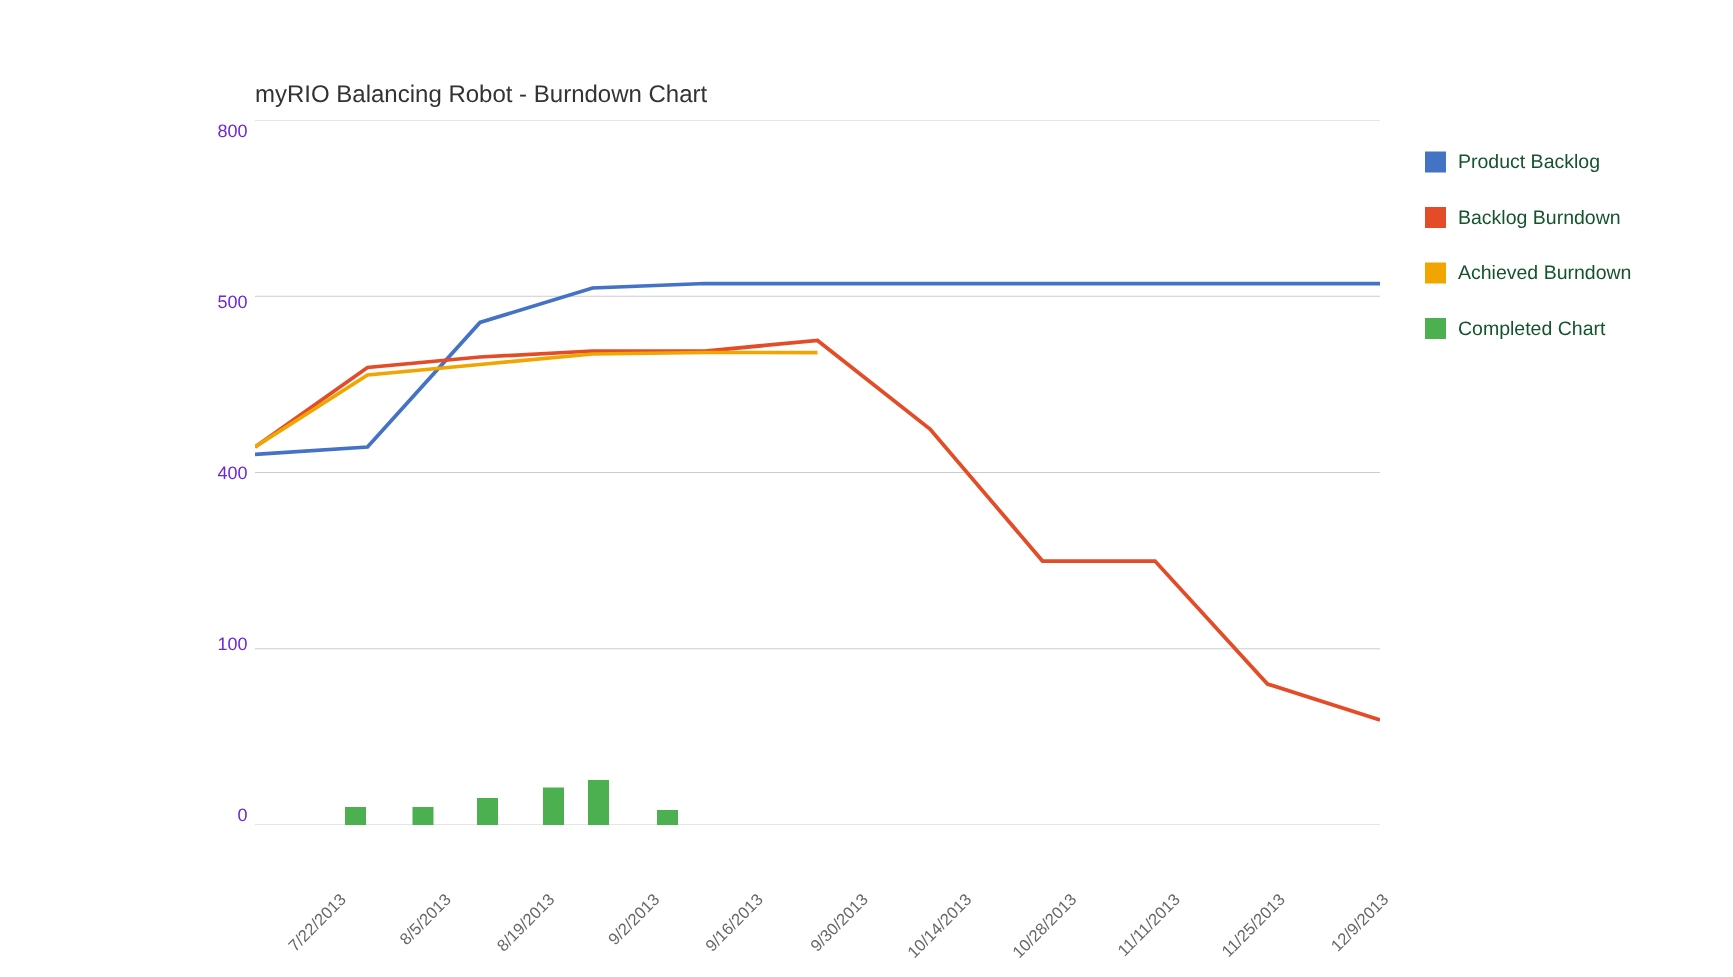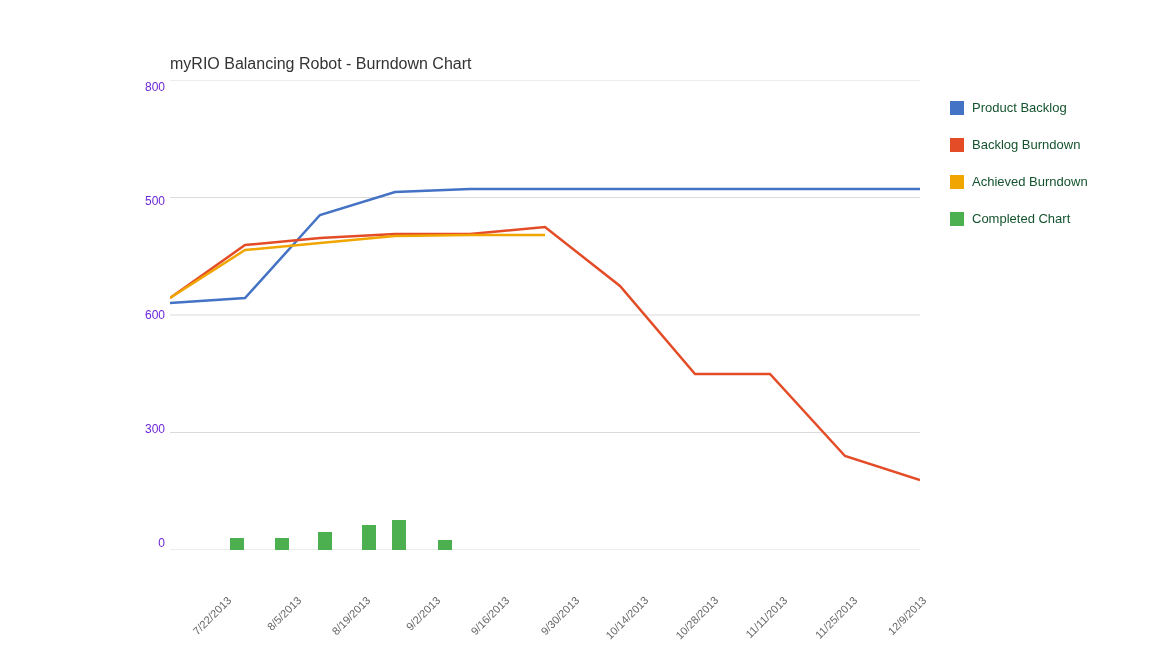--- a/index.html
+++ b/index.html
@@ -79,22 +79,22 @@
 </head>
 <body>
 
 <div class="chart-container">
 
   <div class="chart-title">myRIO Balancing Robot - Burndown Chart</div>
 
   <div class="y-axis-labels">
     <span class="y-label">800</span>
     <span class="y-label">500</span>
-    <span class="y-label">600</span>
-    <span class="y-label">300</span>
+    <span class="y-label">400</span>
+    <span class="y-label">100</span>
     <span class="y-label">0</span>
   </div>
 
   <svg class="chart-area" viewBox="0 0 750 470" preserveAspectRatio="none" style="position:absolute;top:80px;left:170px;width:750px;height:470px;">
 
     <line x1="0" y1="0" x2="750" y2="0" stroke="#ccc" stroke-width="0.7"></line>
     <line x1="0" y1="117.5" x2="750" y2="117.5" stroke="#ccc" stroke-width="0.7"></line>
     <line x1="0" y1="235" x2="750" y2="235" stroke="#ccc" stroke-width="0.7"></line>
     <line x1="0" y1="352.5" x2="750" y2="352.5" stroke="#ccc" stroke-width="0.7"></line>
     <line x1="0" y1="470" x2="750" y2="470" stroke="#ccc" stroke-width="0.7"></line>

